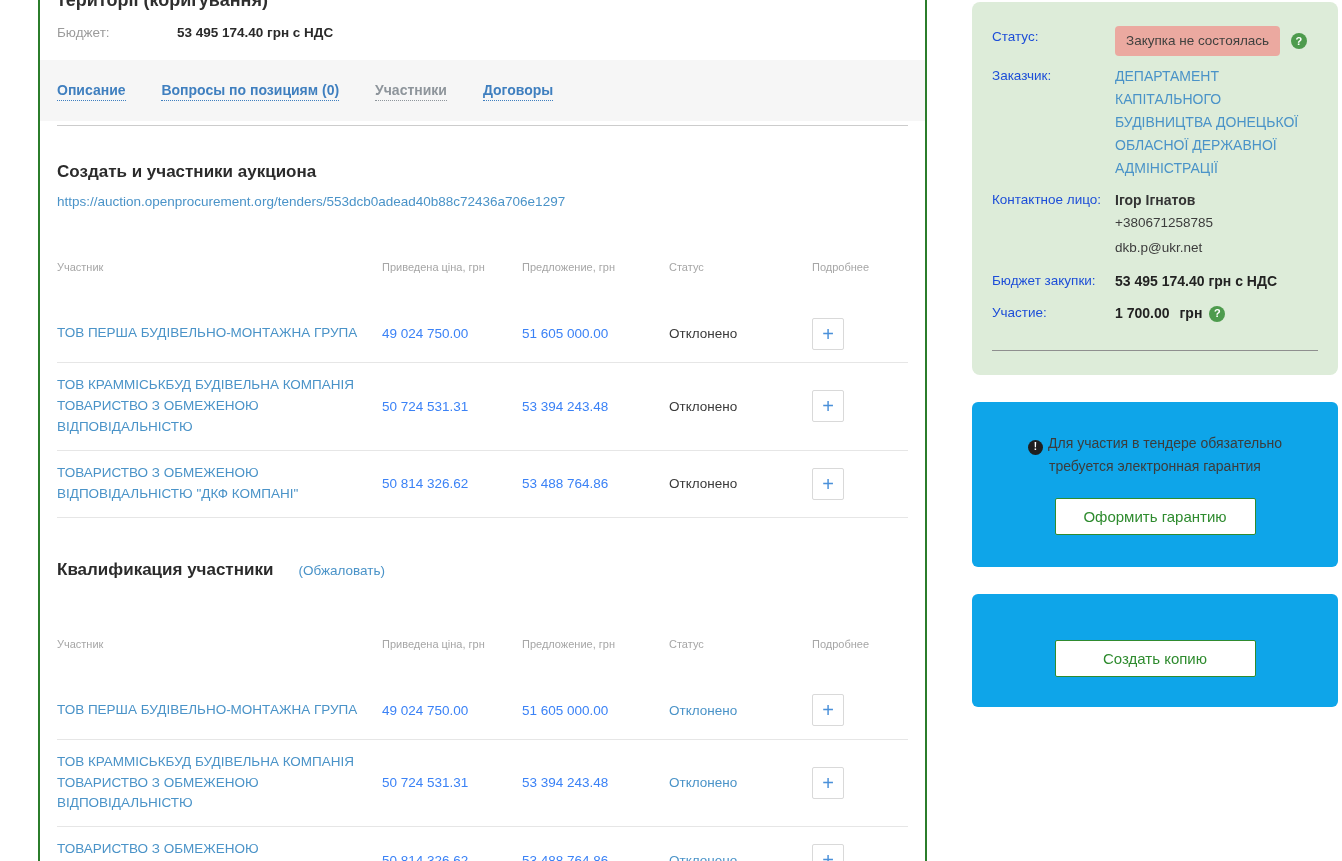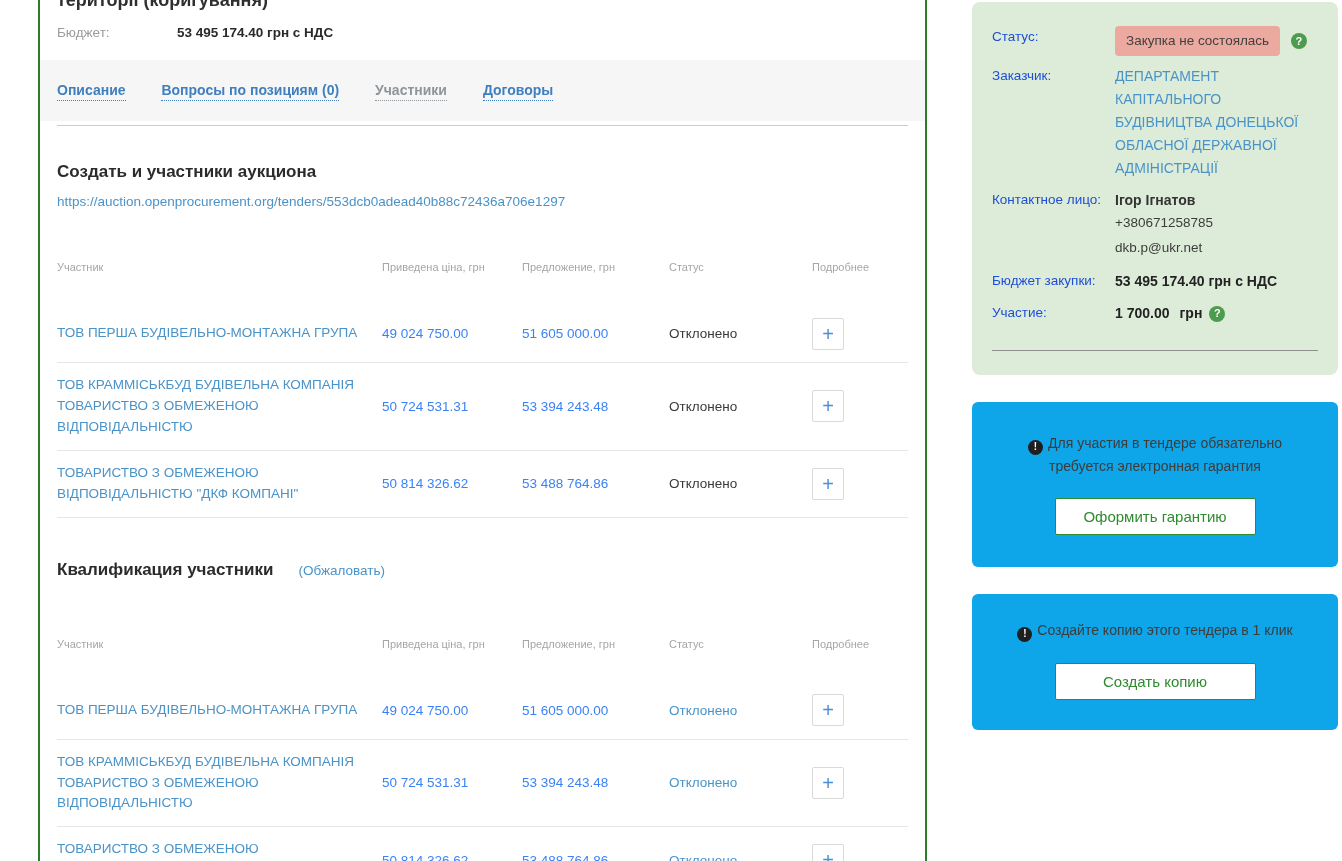--- a/index.html
+++ b/index.html
@@ -216,19 +216,16 @@
   </div>
 
   <div class="gray-box">
     <div class="note">
       <span class="info-ic">!</span><span>Для участия в тендере обязательно требуется электронная гарантия</span>
     </div>
     <button class="green-btn">Оформить гарантию</button>
   </div>
 
   <div class="gray-box compact">
-    <div class="note">
-      <span class="info-ic">!</span><span>Создайте копию этого тендера в 1 клик</span>
-    </div>
     <button class="green-btn">Создать копию</button>
   </div>
 
 </aside>
 
 </body></html>

